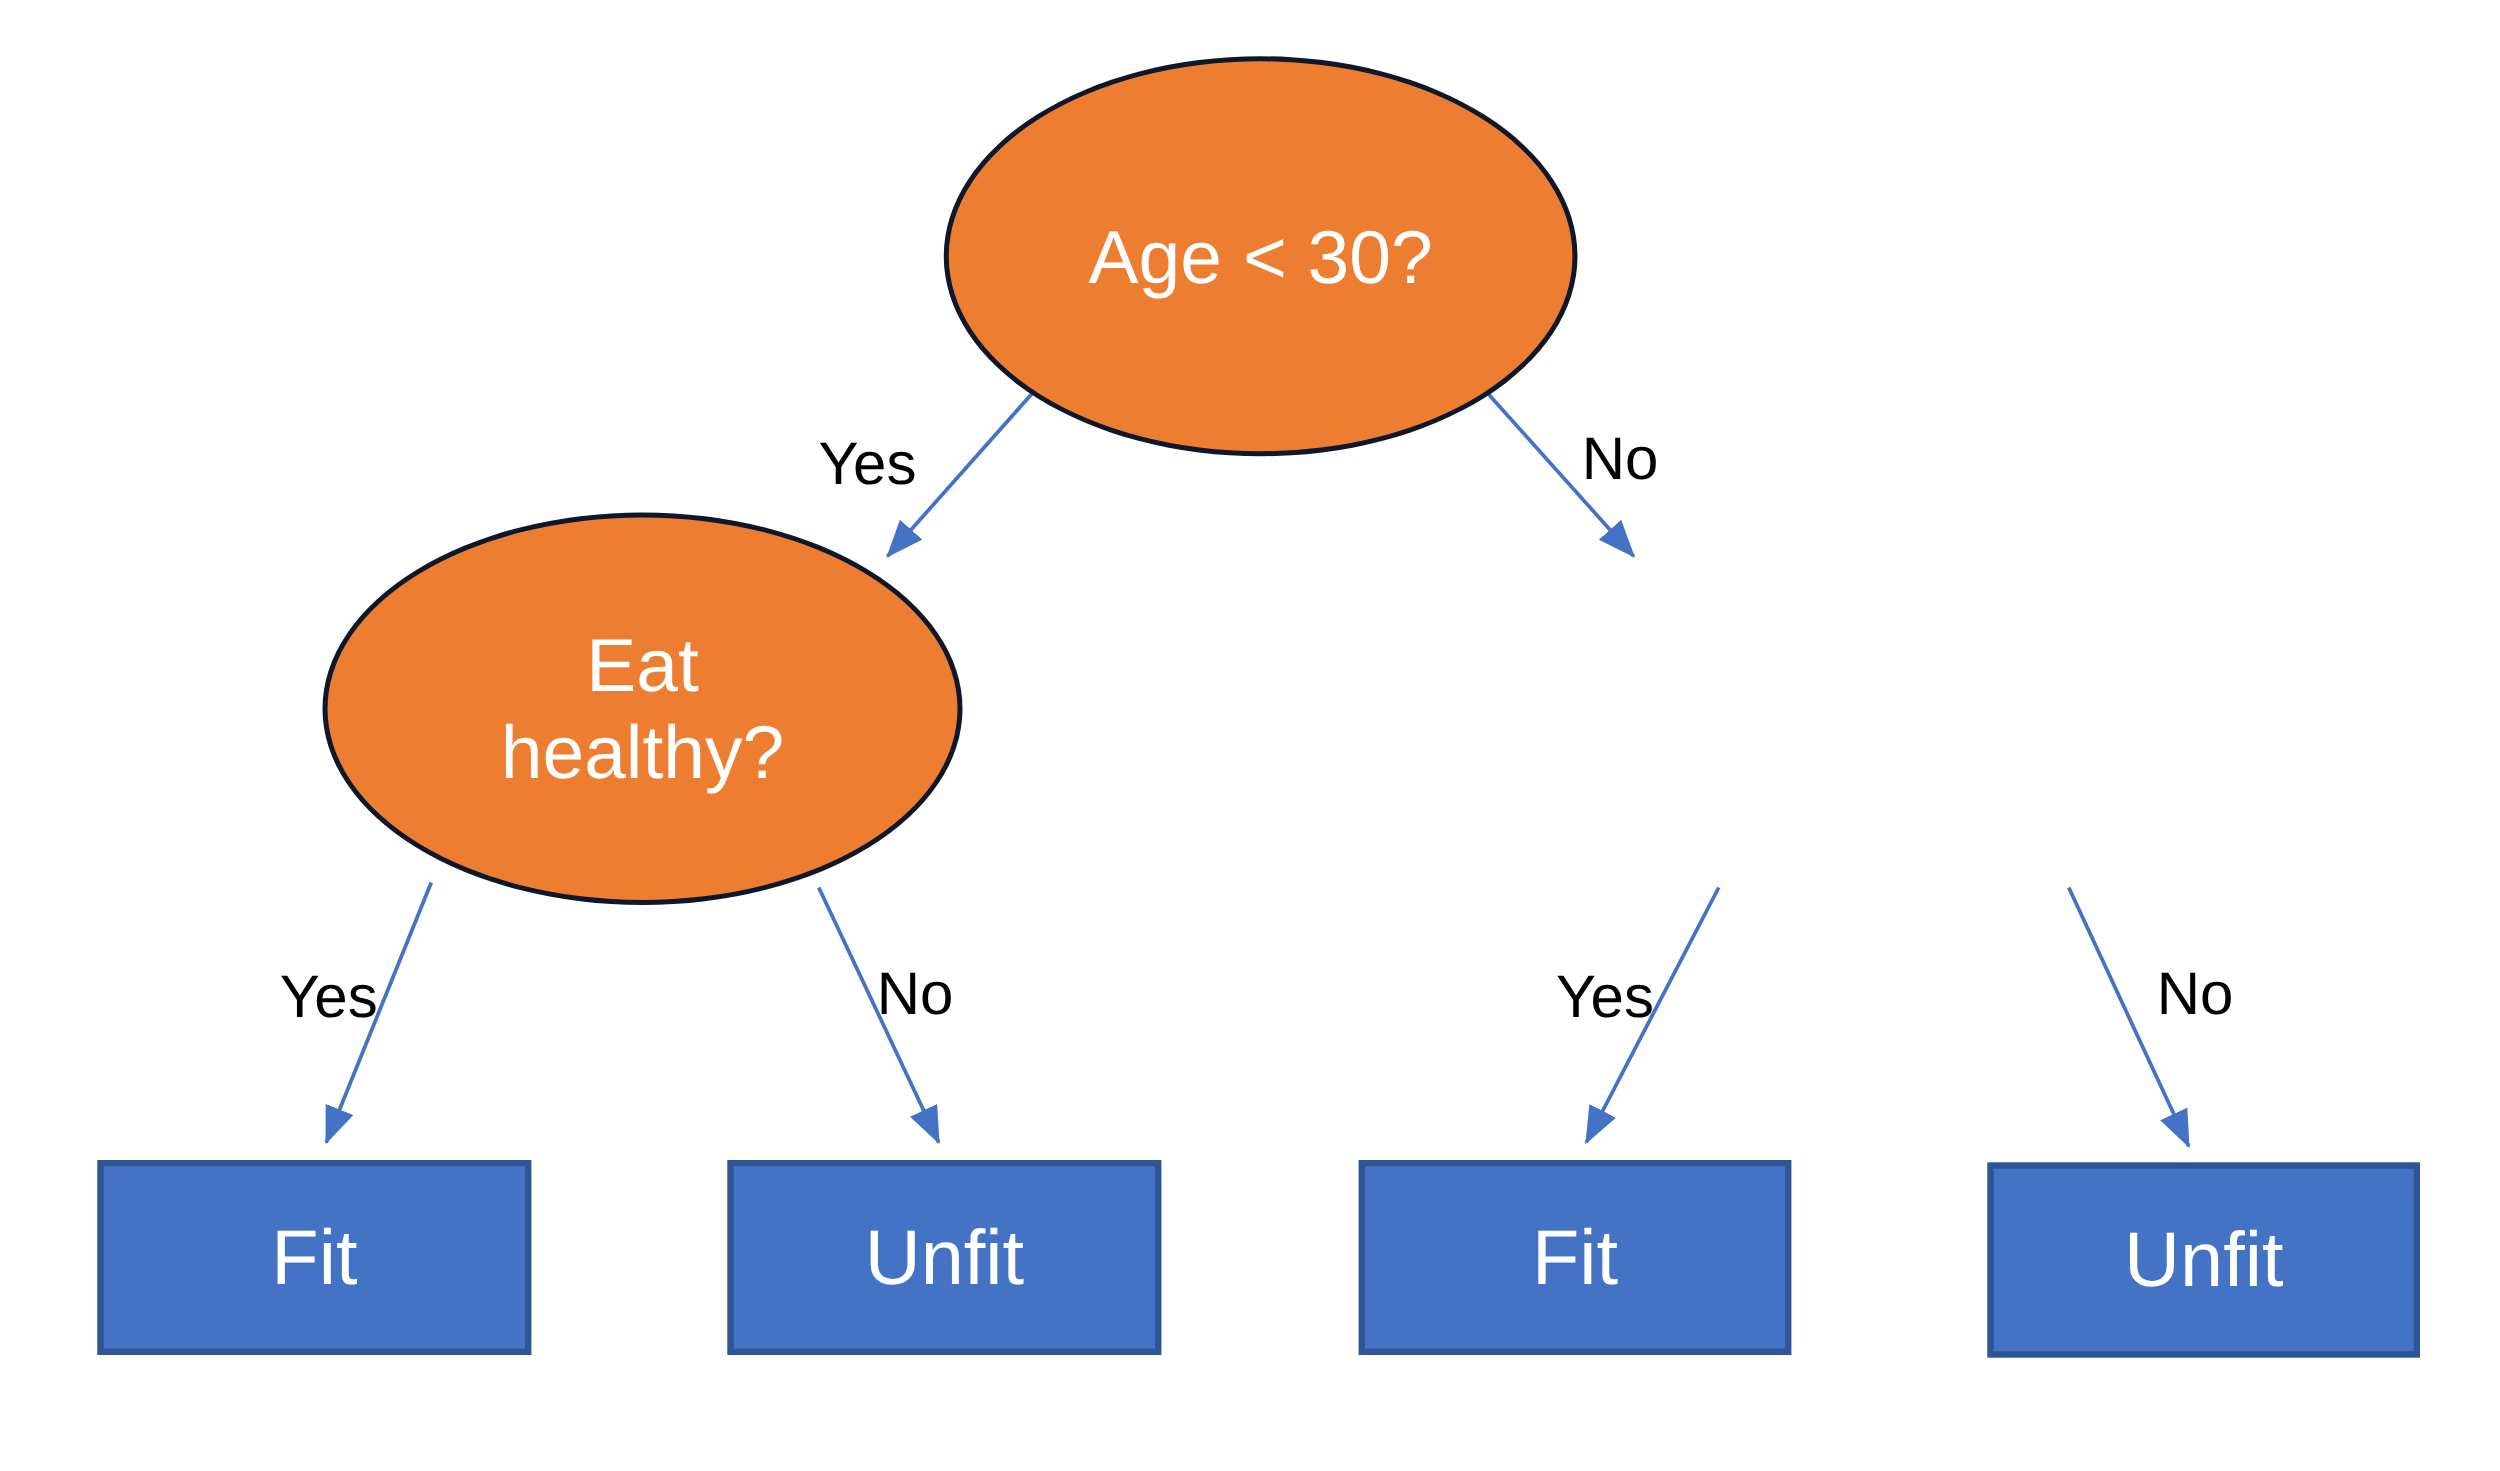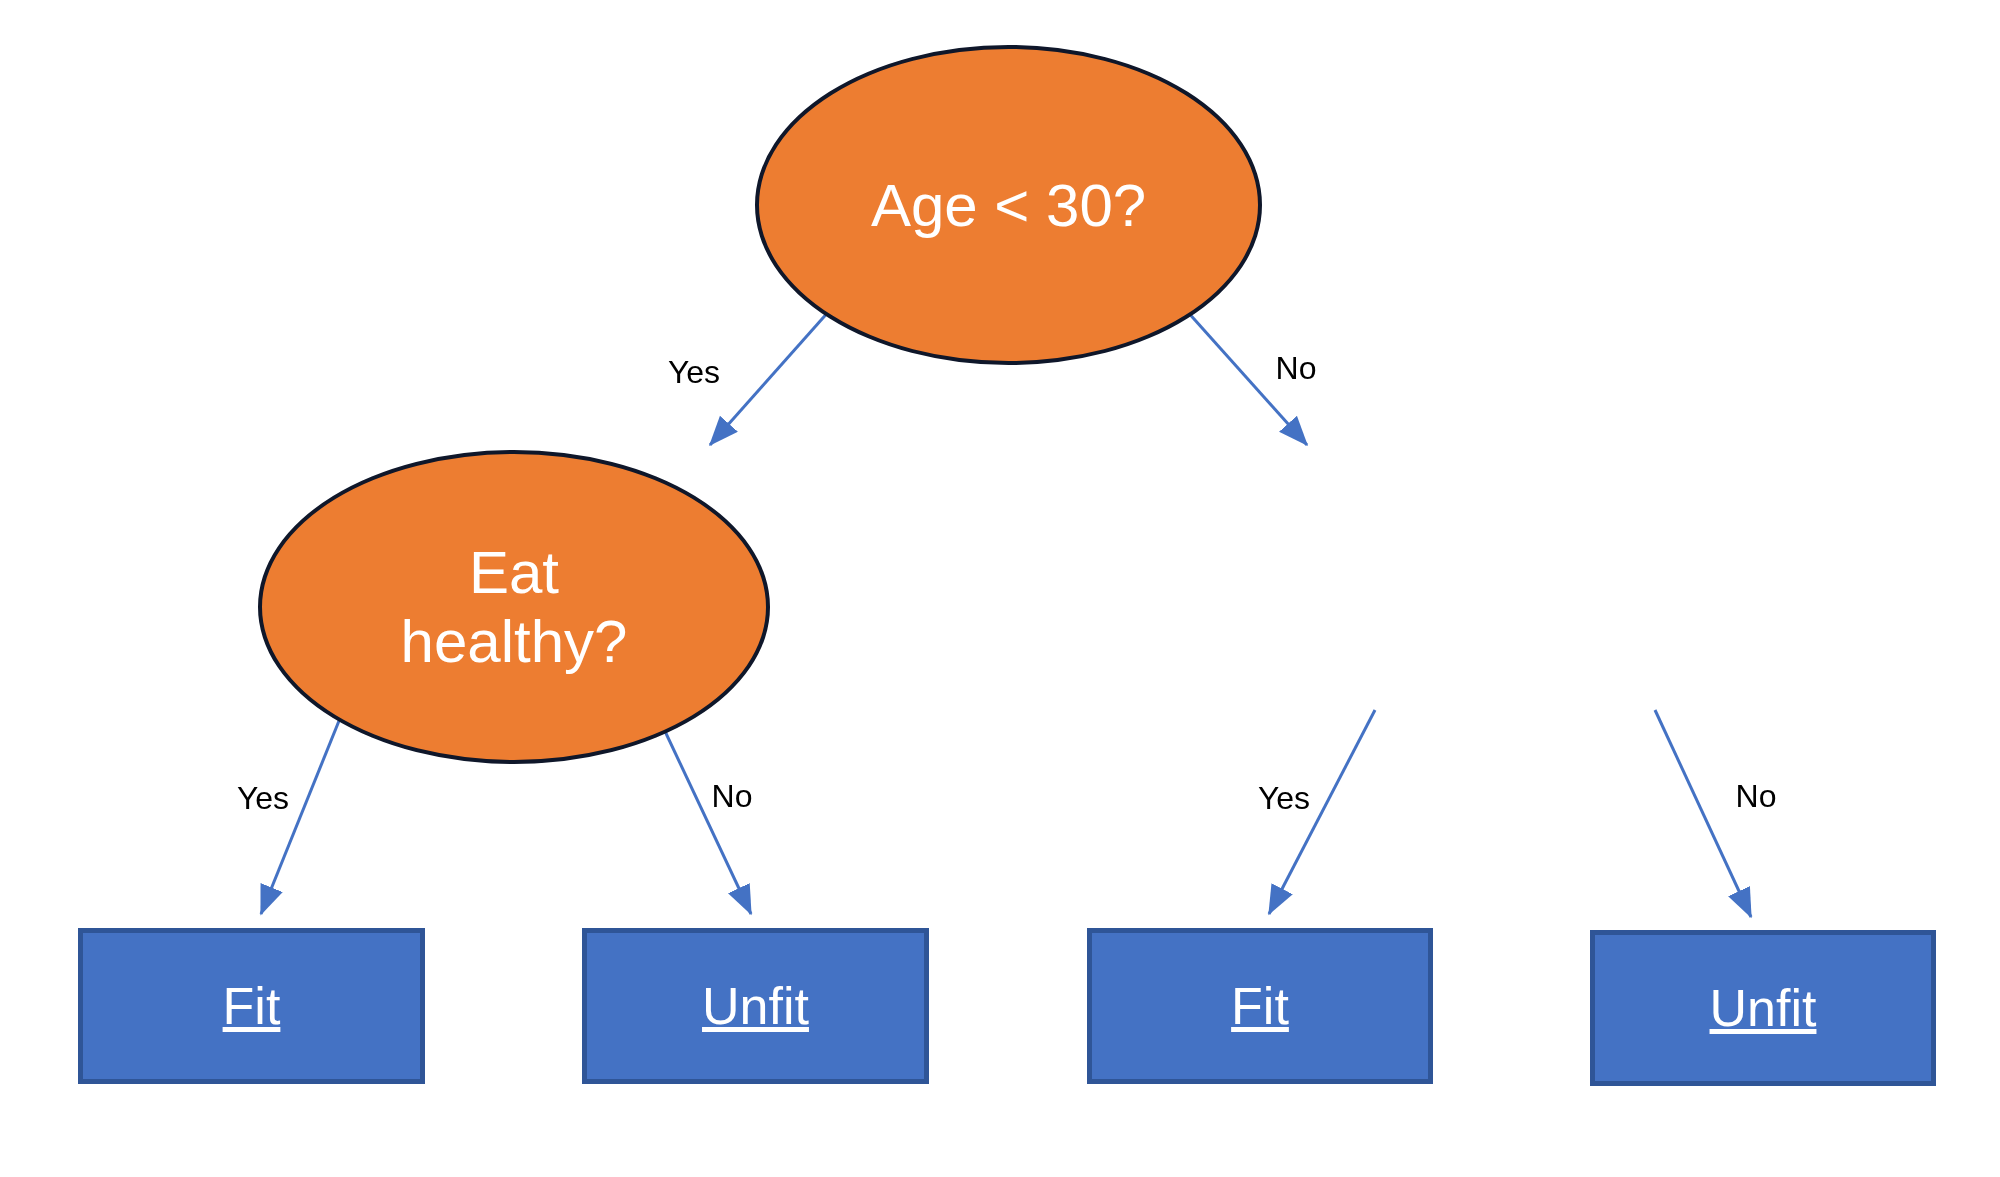--- a/index.html
+++ b/index.html
@@ -36,33 +36,32 @@
     background: #ED7D31;
     border: 4px solid #0f172a;
     border-radius: 50%;
     font-size: 60px;
     line-height: 1.15;
     white-space: pre-line;
   }
   .leaf {
     background: #4472C4;
     border: 5px solid #2F5597;
-    font-size: 52px;
-    text-decoration: underline;
+    font-size: 62px;
   }
   .edge-label {
     position: absolute;
     transform: translate(-50%, -50%);
     color: #000000;
-    font-size: 32px;
+    font-size: 48px;
     white-space: nowrap;
   }
   
   #node-root     { left: 755px;  top: 45px;  width: 507px; height: 320px; }
-  #node-eat      { left: 258px;  top: 450px; width: 512px; height: 314px; }
+  #node-eat      { left: 258px;  top: 410px; width: 512px; height: 314px; }
   #node-exercise { left: 1261px; top: 431px; width: 508px; height: 314px; }
   #leaf-fit-1    { left: 78px;   top: 928px; width: 347px; height: 156px; }
   #leaf-unfit-1  { left: 582px;  top: 928px; width: 347px; height: 156px; }
   #leaf-fit-2    { left: 1087px; top: 928px; width: 346px; height: 156px; }
   #leaf-unfit-2  { left: 1590px; top: 930px; width: 346px; height: 156px; }
   
   #label-root-yes  { left: 694px;  top: 372px; }
   #label-root-no   { left: 1296px; top: 368px; }
   #label-eat-yes   { left: 263px;  top: 798px; }
   #label-eat-no    { left: 732px;  top: 796px; }

